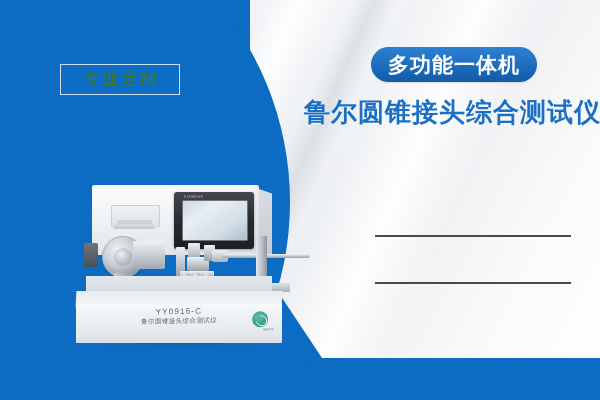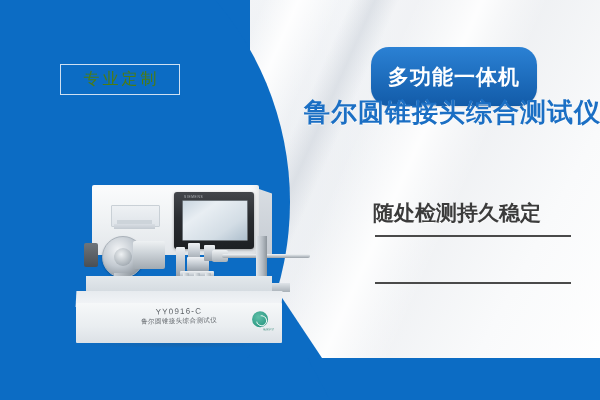--- a/index.html
+++ b/index.html
@@ -116,21 +116,21 @@
     text-indent: 3px;
     box-sizing: border-box;
     margin-top: 13px;
   }
 
   
   .pill-multi {
     position: absolute;
     left: 371px; top: 47px;
     height: 35px;
-    padding: 12px 17px;
+    padding: 0 17px;
     border-radius: 18px;
     background: linear-gradient(180deg, #2b81d4 0%, #125ba8 100%);
     color: #ffffff;
     font-size: 21px;
     font-weight: bold;
     letter-spacing: 1px;
     display: flex;
     align-items: center;
     box-shadow: 0 1px 2px rgba(0,0,0,0.12);
     white-space: nowrap;
@@ -433,21 +433,20 @@
   </div>
 
   <div class="badge-custom">专业定制</div>
 
   <div class="pill-multi">多功能一体机</div>
 
   <div class="main-title">鲁尔圆锥接头综合测试仪</div>
 
   <div class="features">
     <div class="feature-row">
-      <div class="feature-text">随处检测持久稳定</div>
       <div class="feature-rule"></div>
     </div>
     <div class="feature-row">
       <div class="feature-rule"></div>
     </div>
   </div>
 
   <div class="machine">
     <div class="machine-shadow"></div>
 

